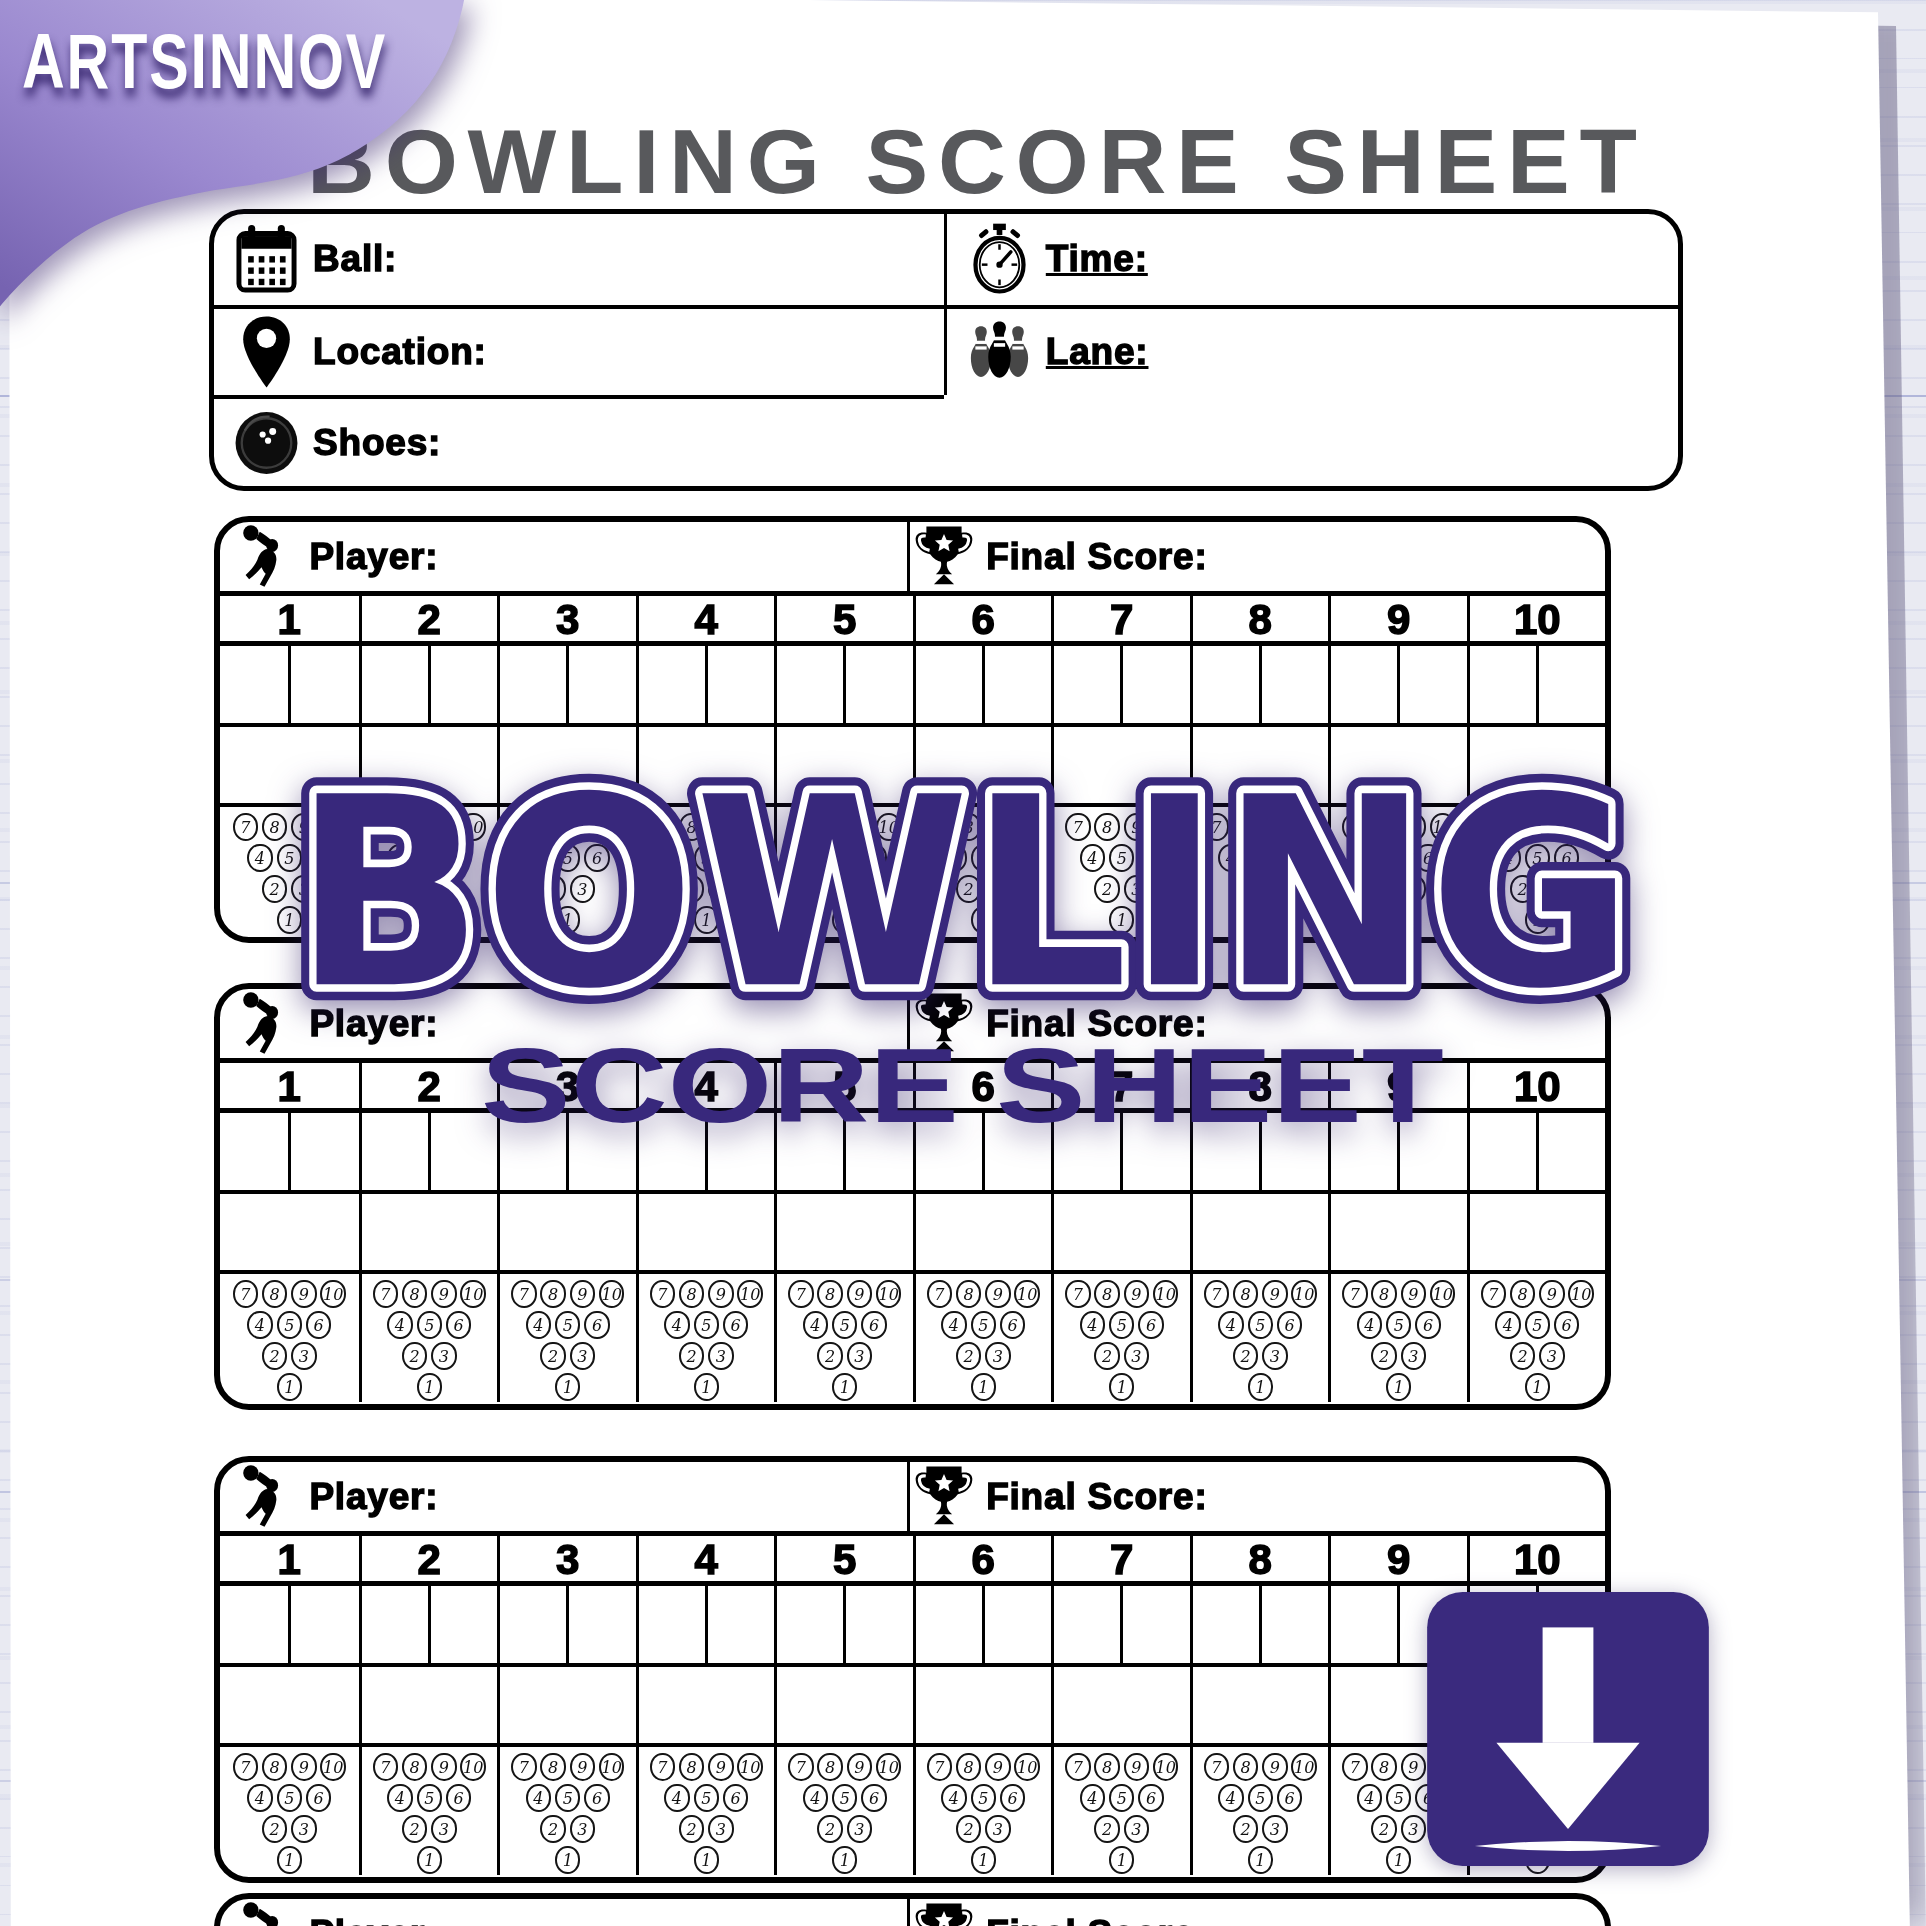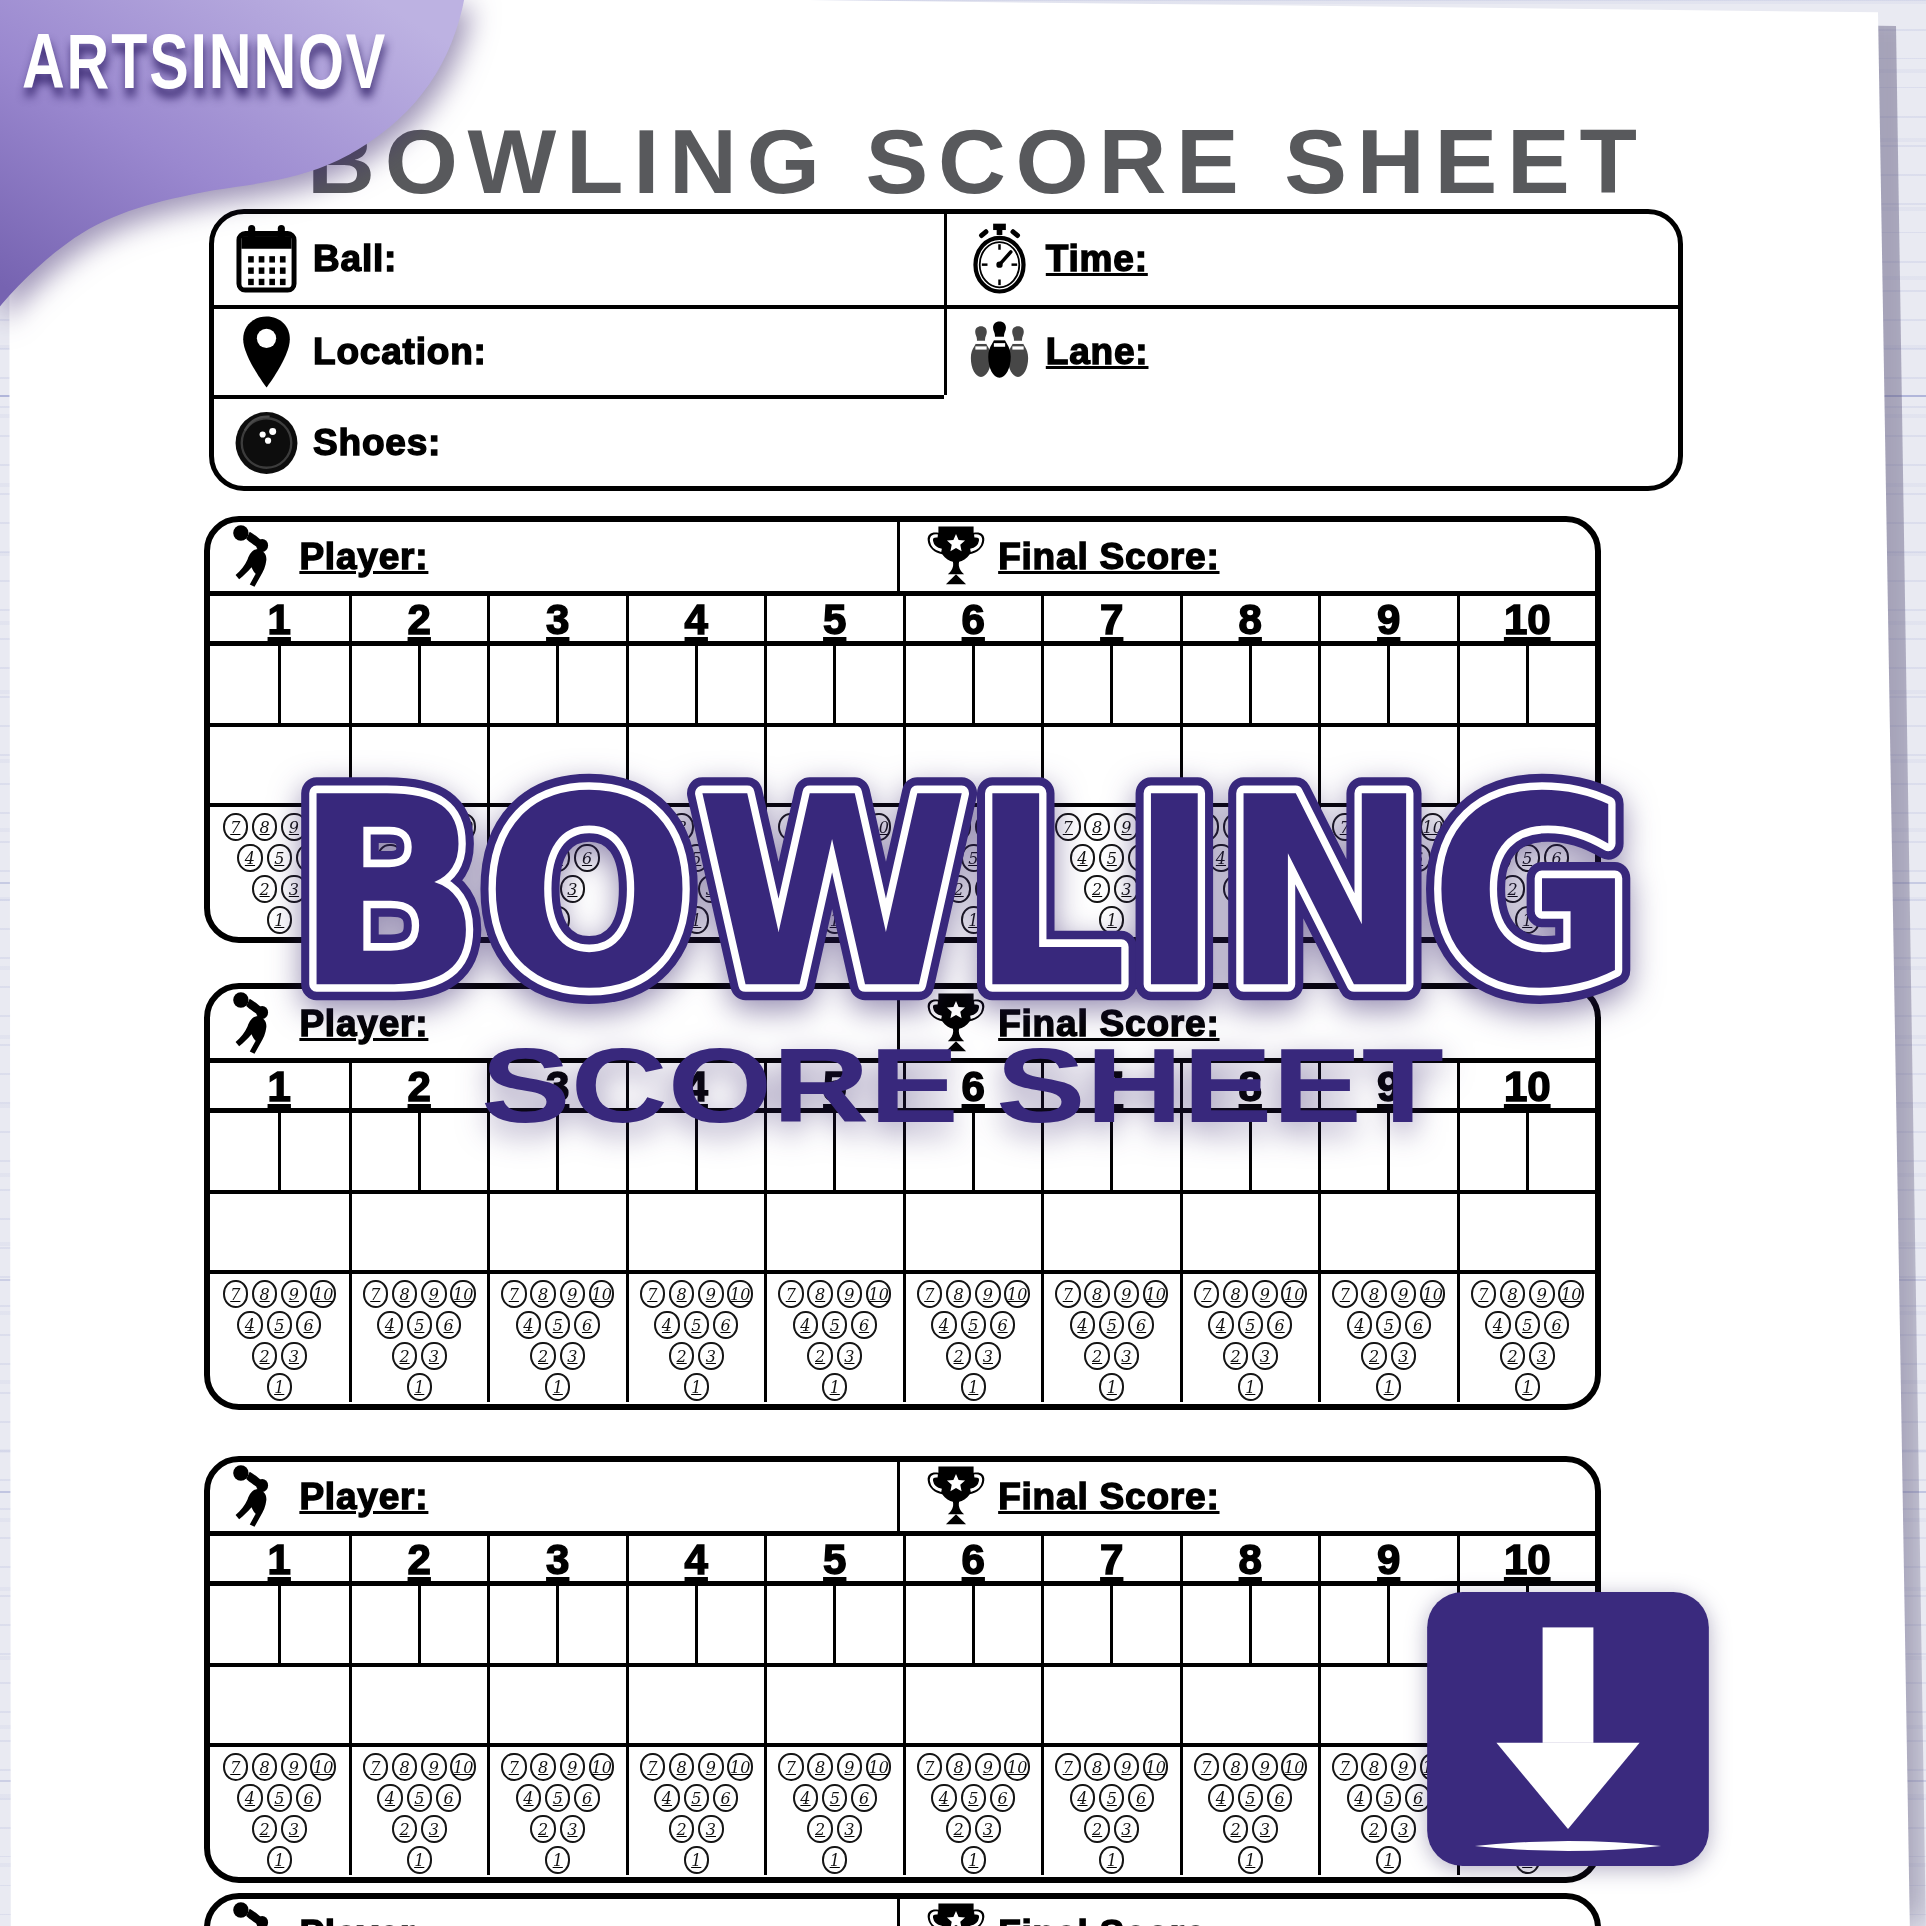--- a/index.html
+++ b/index.html
@@ -40,27 +40,27 @@
   }
   .info-cell{display:flex;align-items:center;padding-left:20px;box-sizing:border-box;}
   .info-cell.rightcol{border-left:3.9px solid #000;text-decoration:underline;}
   .info-cell.r2,.info-cell.r3{border-top:4.6px solid #000;}
   .info-cell .icon{width:65px;height:74px;display:flex;align-items:center;justify-content:center;flex:0 0 auto;}
   .info-cell .icon svg{width:100%;height:100%;}
   .info-label{margin-left:14px;font-size:37px;font-weight:bold;color:#000;-webkit-text-stroke:1.4px #000;letter-spacing:0.8px;}
 
   
   .score-section{
-    position:absolute;left:204px;width:1397px;height:427px;z-index:3;
+    position:absolute;left:214px;width:1397px;height:427px;z-index:3;
     border:6.2px solid #000;border-radius:35px;background:#fff;
-    box-sizing:border-box;overflow:hidden;text-decoration:underline;
+    box-sizing:border-box;overflow:hidden;
   }
   .sec-header{height:69px;border-bottom:5.4px solid #000;display:flex;position:relative;}
   .sec-player{width:49.6%;display:flex;align-items:center;padding-left:9.2px;box-sizing:border-box;}
-  .sec-final{flex:1;border-left:3.9px solid #000;display:flex;align-items:center;padding-left:23px;}
+  .sec-final{flex:1;border-left:3.9px solid #000;display:flex;align-items:center;padding-left:1px;}
   .sec-header .icon{display:flex;align-items:center;justify-content:center;}
   .icon.bowler{width:71px;height:68px;margin-right:9.2px;}
   .icon.trophy{width:66px;height:66px;margin-right:9.2px;}
   .sec-header svg{width:100%;height:100%;}
   .sec-label{font-size:37px;font-weight:bold;-webkit-text-stroke:1.4px #000;letter-spacing:0.8px;}
 
   .row{display:grid;grid-template-columns:repeat(10,1fr);}
   .row .cell{border-left:3.9px solid #000;box-sizing:border-box;}
   .row .cell:first-child{border-left:none;}
   .numbers{height:45px;border-bottom:5.4px solid #000;}

